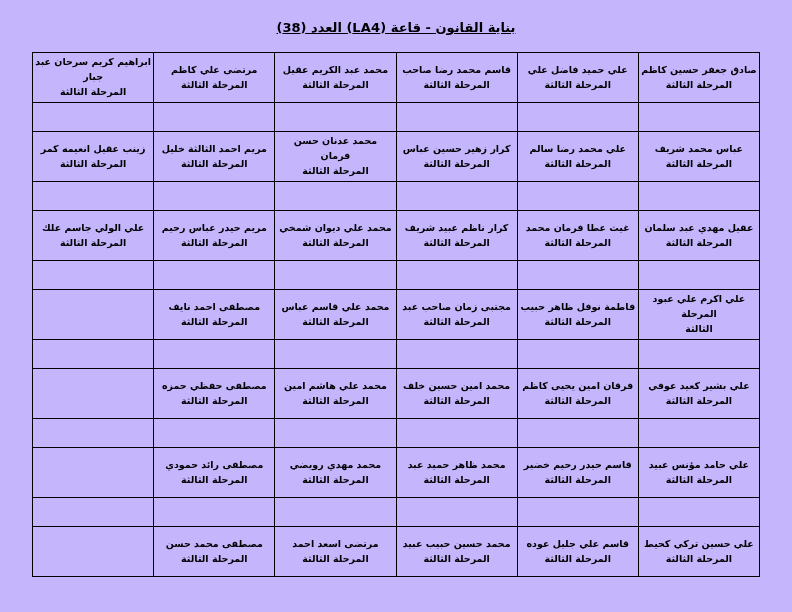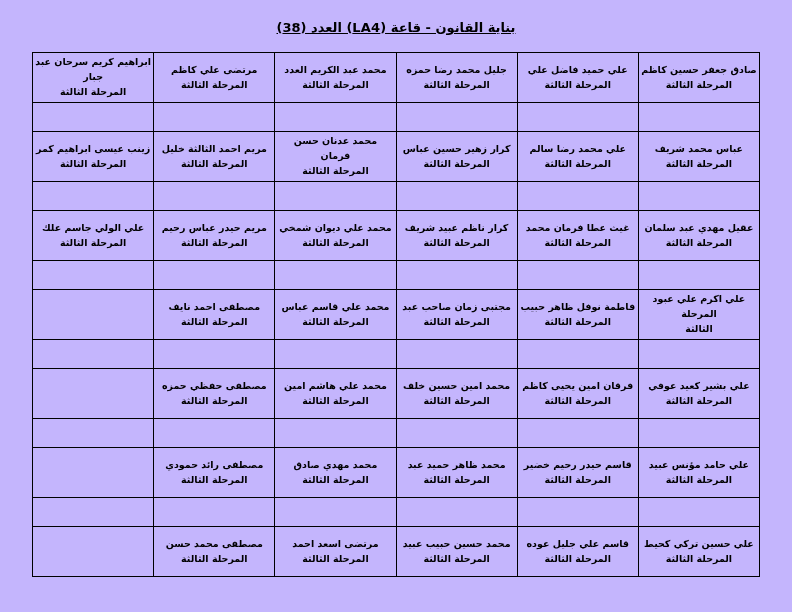--- a/index.html
+++ b/index.html
@@ -62,25 +62,25 @@
         <tr class="name-row">
           <td>
             <div class="l1">صادق جعفر حسين كاظم</div>
             <div class="l2">المرحلة الثالثة</div>
           </td>
           <td>
             <div class="l1">علي حميد فاضل علي</div>
             <div class="l2">المرحلة الثالثة</div>
           </td>
           <td>
-            <div class="l1">جليل محمد رضا حمزه</div>
-            <div class="l2">المرحلة الثالثة</div>
-          </td>
-          <td>
-            <div class="l1">محمد عبد الكريم العدد</div>
+            <div class="l1">قاسم محمد رضا صاحب</div>
+            <div class="l2">المرحلة الثالثة</div>
+          </td>
+          <td>
+            <div class="l1">محمد عبد الكريم عقيل</div>
             <div class="l2">المرحلة الثالثة</div>
           </td>
           <td>
             <div class="l1">مرتضى علي كاظم</div>
             <div class="l2">المرحلة الثالثة</div>
           </td>
           <td>
             <div class="l1">ابراهيم كريم سرحان عبد جبار</div>
             <div class="l2">المرحلة الثالثة</div>
           </td>
@@ -108,21 +108,21 @@
           </td>
           <td>
             <div class="l1">محمد عدنان حسن فرمان</div>
             <div class="l2">المرحلة الثالثة</div>
           </td>
           <td>
             <div class="l1">مريم احمد الثالثة خليل</div>
             <div class="l2">المرحلة الثالثة</div>
           </td>
           <td>
-            <div class="l1">زينب عيسى ابراهيم كمر</div>
+            <div class="l1">زينب عقيل انعيمه كمر</div>
             <div class="l2">المرحلة الثالثة</div>
           </td>
         </tr>
         <tr class="spacer-row">
           <td></td>
           <td></td>
           <td></td>
           <td></td>
           <td></td>
           <td></td>
@@ -230,21 +230,21 @@
           </td>
           <td>
             <div class="l1">قاسم حيدر رحيم خضير</div>
             <div class="l2">المرحلة الثالثة</div>
           </td>
           <td>
             <div class="l1">محمد ظاهر حميد عبد</div>
             <div class="l2">المرحلة الثالثة</div>
           </td>
           <td>
-            <div class="l1">محمد مهدي صادق</div>
+            <div class="l1">محمد مهدي رويضي</div>
             <div class="l2">المرحلة الثالثة</div>
           </td>
           <td>
             <div class="l1">مصطفى رائد حمودي</div>
             <div class="l2">المرحلة الثالثة</div>
           </td>
           <td></td>
         </tr>
         <tr class="spacer-row">
           <td></td>

